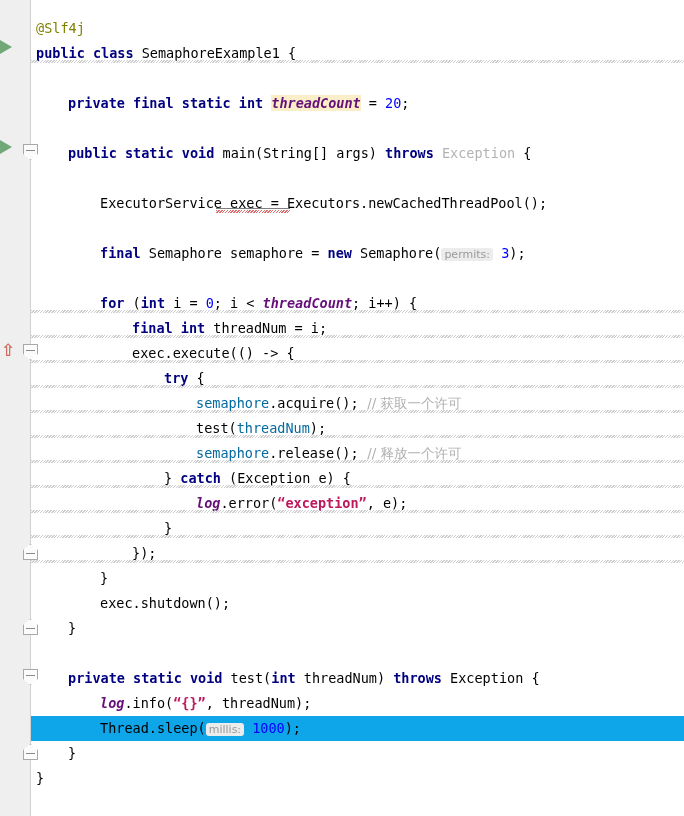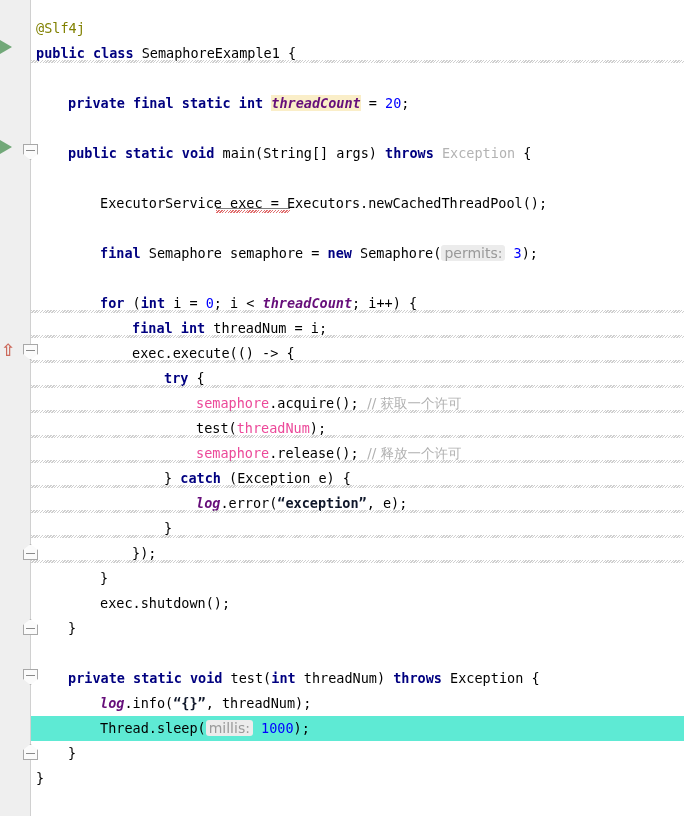--- a/index.html
+++ b/index.html
@@ -54,36 +54,36 @@
   
   .code{
     position:absolute;left:31px;top:0;right:0;height:816px;
     font-size:13.5px;line-height:25px;
     color:#000000;white-space:pre;
   }
   .line{
     position:relative;height:25px;line-height:25px;
     padding-left:5px;white-space:pre;
   }
-  .line.current{background:#5eead4;}
+  .line.current{background:#0ea5e9;}
 
   
   .kw{color:#000080;font-weight:bold;}
   .num{color:#0000ff;}
-  .str{color:#0f172a;font-weight:bold;}
+  .str{color:#be185d;font-weight:bold;}
   .anno{color:#808000;}
   .field{color:#660e7a;font-style:italic;font-weight:bold;}
-  .fieldplain{color:#ec4899;}
+  .fieldplain{color:#0369a1;}
   .statmeth{color:#000000;}
   .comment{color:#b0b0b0;font-family:"DejaVu Sans",sans-serif;}
   .grayed{color:#b3b3b3;}
   .hl-ident{background:#faeec8;color:#660e7a;font-style:italic;font-weight:bold;}
   .hint{
     background:#ececec;color:#9a9a9a;border-radius:3px;padding:0 3px;
-    font-family:"DejaVu Sans",sans-serif;font-size:14px;
+    font-family:"DejaVu Sans",sans-serif;font-size:11px;
   }
   .plain{color:#000000;}
 
   
   .squig{
     position:absolute;height:3px;bottom:3px;
     background-image:repeating-linear-gradient(135deg,#bfbfbf 0 1px,transparent 1px 2px);
     opacity:.75;
   }
   .squig-red{

